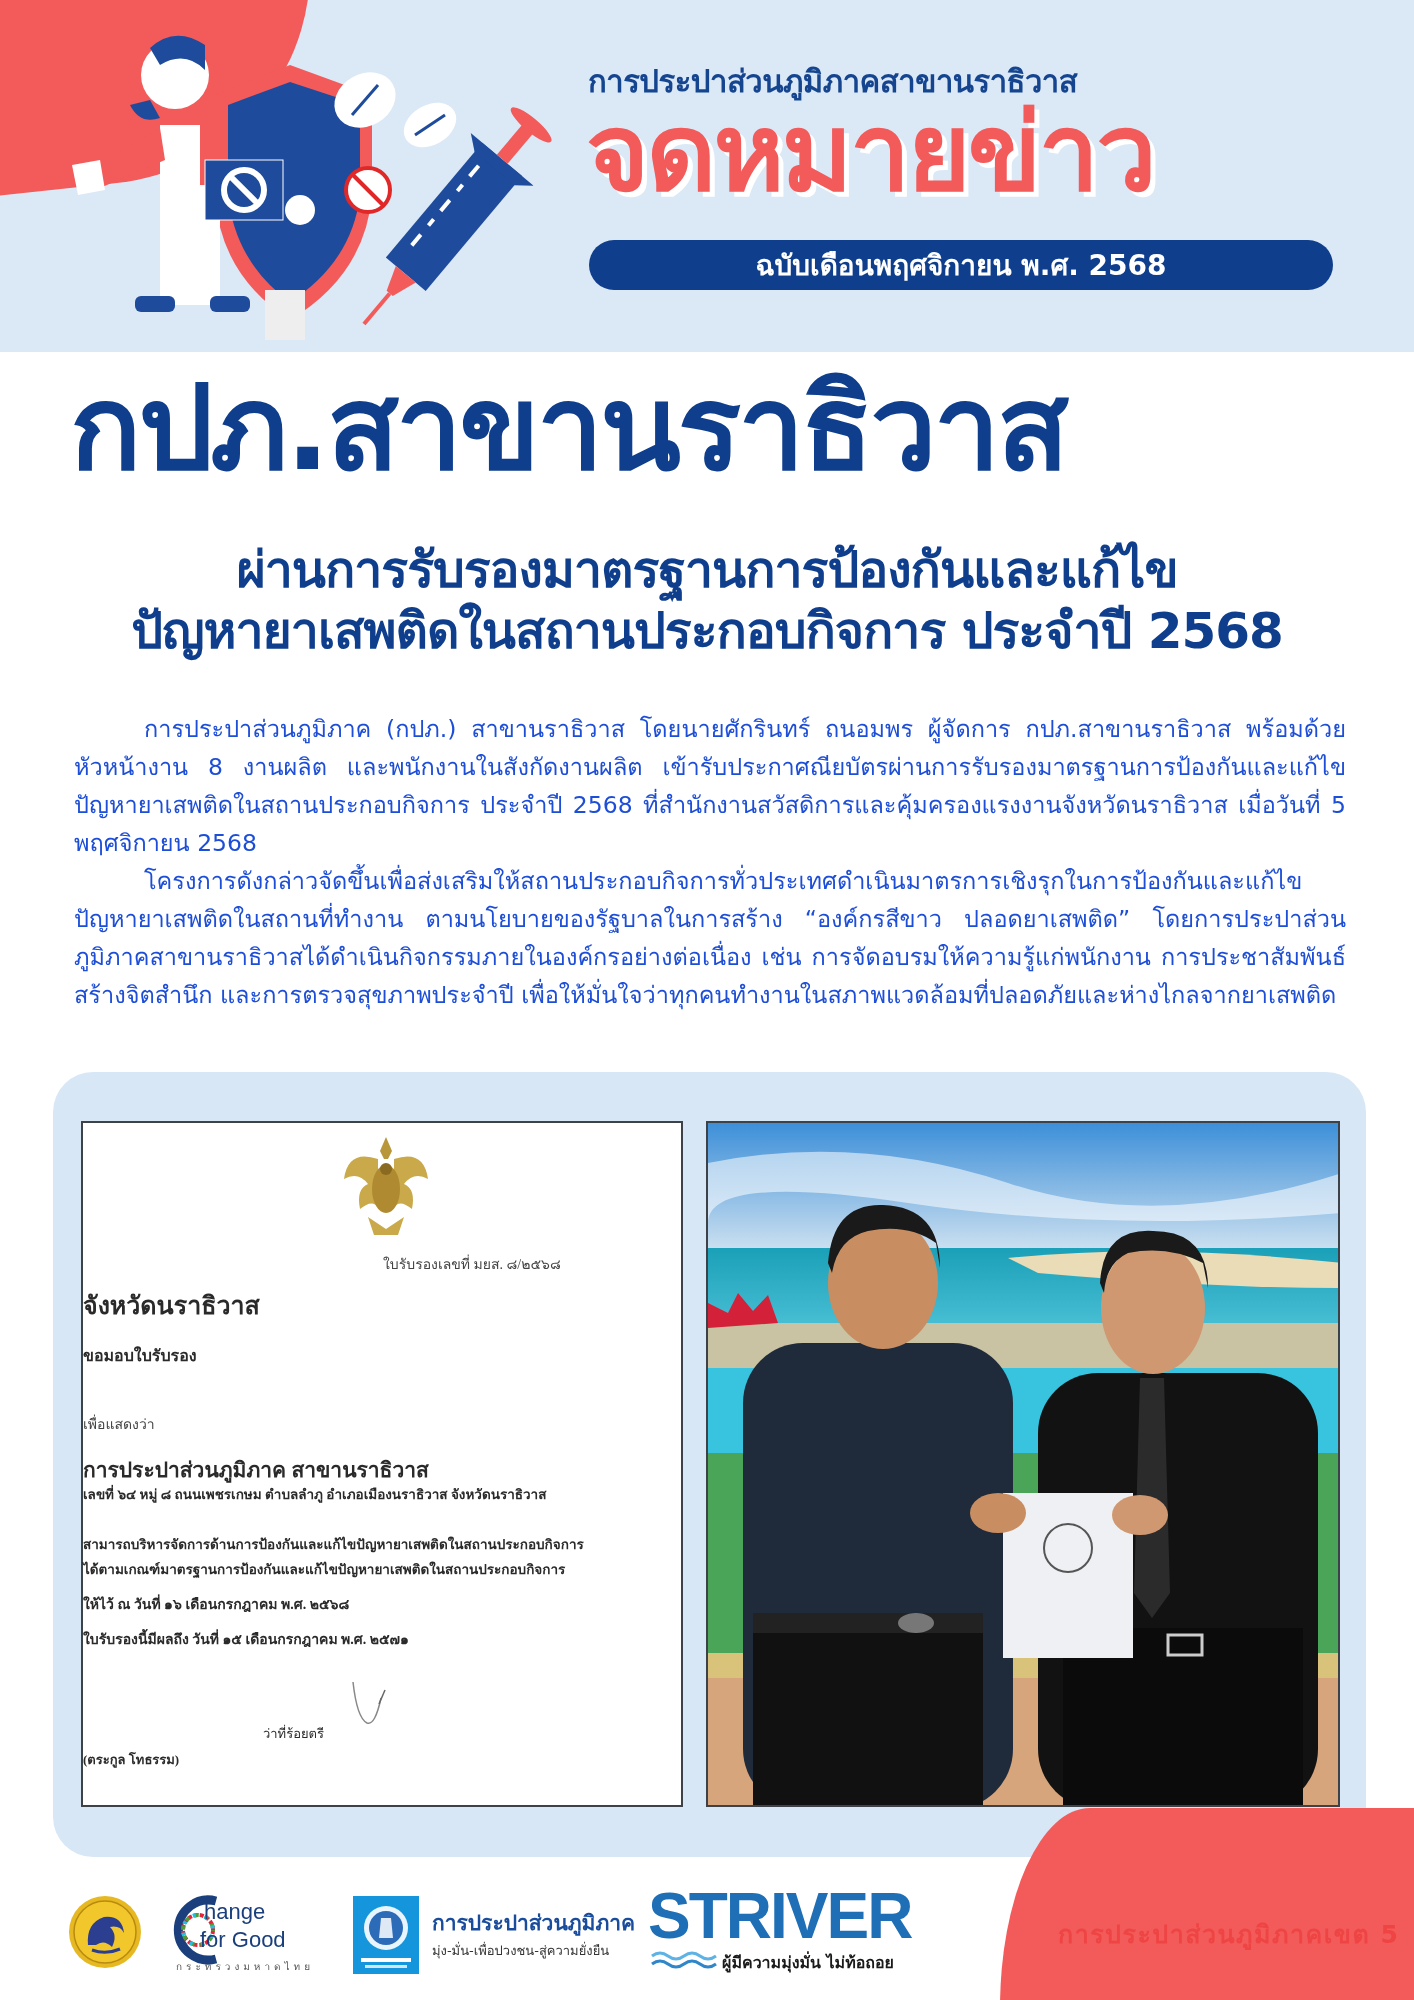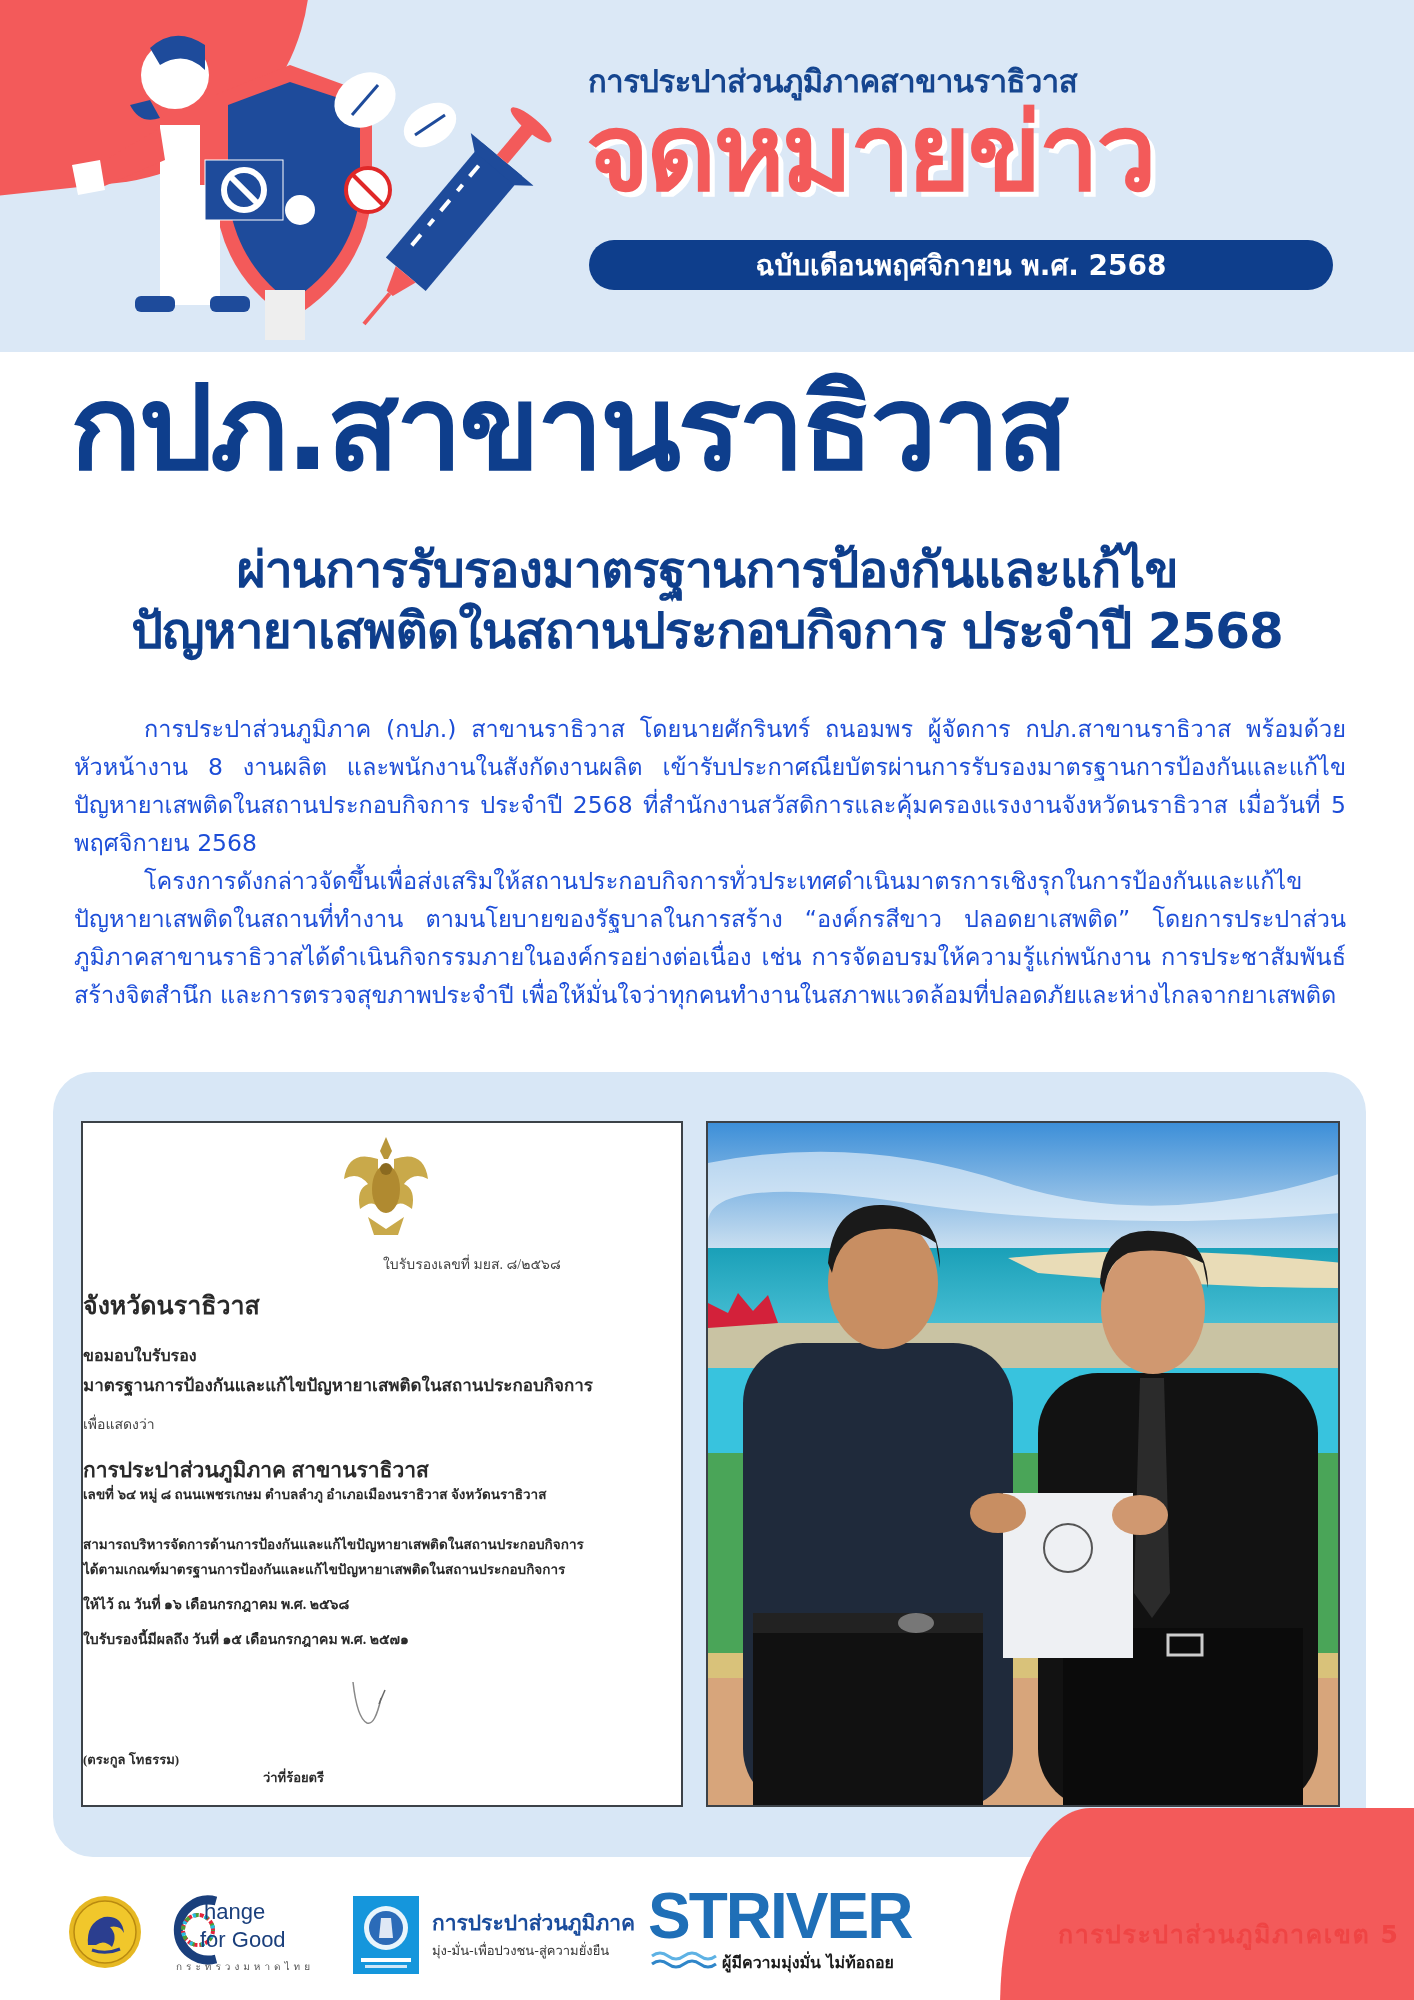--- a/index.html
+++ b/index.html
@@ -67,21 +67,21 @@
   .cert-grant { position: absolute; left: 0; width: 100%; top: 220px; font-size: 16px; font-weight: bold; }
   .cert-standard { position: absolute; left: 0; width: 100%; top: 248px; font-size: 17px; font-weight: bold; }
   .cert-shows { position: absolute; left: 0; width: 100%; top: 290px; font-size: 14px; color: #444; }
   .cert-org { position: absolute; left: 0; width: 100%; top: 330px; font-size: 21px; font-weight: bold; }
   .cert-address { position: absolute; left: 0; width: 100%; top: 360px; font-size: 13.5px; font-weight: bold; }
   .cert-line1 { position: absolute; left: 0; width: 100%; top: 410px; font-size: 13.5px; font-weight: bold; }
   .cert-line2 { position: absolute; left: 0; width: 100%; top: 435px; font-size: 13.5px; font-weight: bold; }
   .cert-given { position: absolute; left: 0; width: 100%; top: 470px; font-size: 14px; font-weight: bold; }
   .cert-valid { position: absolute; left: 0; width: 100%; top: 505px; font-size: 14px; font-weight: bold; }
   .cert-signature { position: absolute; left: 262px; top: 555px; width: 50px; height: 55px; }
-  .cert-rank { position: absolute; left: 180px; top: 600px; font-size: 13px; font-weight: bold; white-space: nowrap; margin-top: 44px; }
+  .cert-rank { position: absolute; left: 180px; top: 600px; font-size: 13px; font-weight: normal; white-space: nowrap; }
   .cert-signer { position: absolute; left: 0; width: 100%; top: 626px; font-size: 13px; font-weight: bold; }
   .cert-title { position: absolute; left: 0; width: 100%; top: 648px; font-size: 13px; font-weight: bold; }
 
   .photo {
     position: absolute; left: 706px; top: 1121px; width: 634px; height: 686px;
     border: 2px solid #3c4248; overflow: hidden;
   }
 
   
   .red-blob-bottom {
@@ -185,21 +185,20 @@
     <path d="M48 8 L54 22 L50 30 L46 30 L42 22 Z" fill="#b8963a"></path>
     <path d="M40 30 Q10 20 6 50 Q20 42 30 55 Q18 60 22 80 Q34 70 40 78 Z" fill="#c9a94a"></path>
     <path d="M56 30 Q86 20 90 50 Q76 42 66 55 Q78 60 74 80 Q62 70 56 78 Z" fill="#c9a94a"></path>
     <ellipse cx="48" cy="60" rx="14" ry="24" fill="#b08a30"></ellipse>
     <path d="M30 88 L48 100 L66 88 L60 106 L36 106 Z" fill="#c9a94a"></path>
     <circle cx="48" cy="40" r="6" fill="#8a6a20"></circle>
   </svg>
   <div class="cert-number">ใบรับรองเลขที่ มยส. ๘/๒๕๖๘</div>
   <div class="cert-province">จังหวัดนราธิวาส</div>
   <div class="cert-grant">ขอมอบใบรับรอง</div>
-  <div class="cert-standard">มาตรฐานการป้องกันและแก้ไขปัญหายาเสพติดในสถานประกอบกิจการ</div>
   <div class="cert-shows">เพื่อแสดงว่า</div>
   <div class="cert-org">การประปาส่วนภูมิภาค สาขานราธิวาส</div>
   <div class="cert-address">เลขที่ ๖๔ หมู่ ๘ ถนนเพชรเกษม ตำบลลำภู อำเภอเมืองนราธิวาส จังหวัดนราธิวาส</div>
   <div class="cert-line1">สามารถบริหารจัดการด้านการป้องกันและแก้ไขปัญหายาเสพติดในสถานประกอบกิจการ</div>
   <div class="cert-line2">ได้ตามเกณฑ์มาตรฐานการป้องกันและแก้ไขปัญหายาเสพติดในสถานประกอบกิจการ</div>
   <div class="cert-given">ให้ไว้  ณ  วันที่ ๑๖ เดือนกรกฎาคม พ.ศ. ๒๕๖๘</div>
   <div class="cert-valid">ใบรับรองนี้มีผลถึง  วันที่ ๑๕ เดือนกรกฎาคม พ.ศ. ๒๕๗๑</div>
   <svg class="cert-signature" viewBox="0 0 50 55">
     <path d="M8 4 Q12 40 22 45 Q30 48 36 20" fill="none" stroke="#888" stroke-width="1.5"></path>
     <path d="M34 26 L40 12" stroke="#666" stroke-width="1.5"></path>

